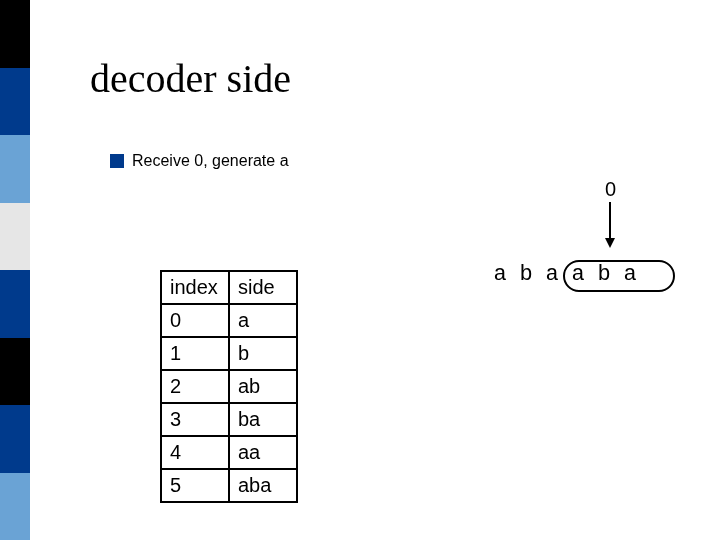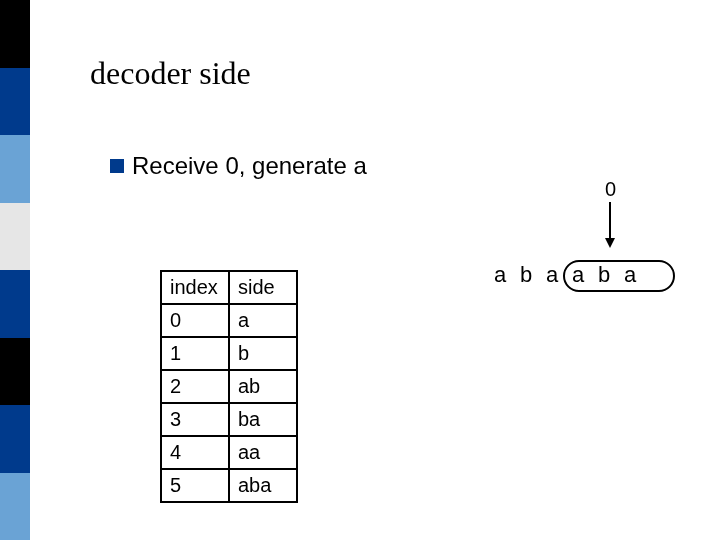--- a/index.html
+++ b/index.html
@@ -9,26 +9,26 @@
     color:#000;background:#fff;
     position:relative;
   }
   .stripe{
     position:absolute;left:0;top:0;width:30px;height:540px;
     display:flex;flex-direction:column;
   }
   .stripe div{flex:1}
   .title{
     position:absolute;left:90px;top:55px;
-    font-size:32px;
+    font-size:40px;
   }
   .bullets{
     position:absolute;left:110px;top:150px;
     font-family:Arial,Helvetica,sans-serif;
-    font-size:24px;
+    font-size:16px;
     line-height:1.35;
   }
   .bullets .item{display:flex;align-items:center;gap:8px}
   .sq{
     width:14px;height:14px;background:#003a8c;flex:0 0 14px;
   }
   .tbl{
     position:absolute;left:160px;top:270px;
     border-collapse:collapse;
     font-family:Arial,Helvetica,sans-serif;
@@ -49,21 +49,21 @@
     background:#000;
   }
   .arrow::after{
     content:"";position:absolute;left:-4px;bottom:-2px;
     border-left:5px solid transparent;
     border-right:5px solid transparent;
     border-top:10px solid #000;
   }
   .seq{
     position:absolute;left:487px;top:262px;
-    font-family:Liberation Sans, sans-serif;font-size:22px;
+    font-family:Liberation Mono, monospace;font-size:22px;
     letter-spacing:0;
   }
   .seq span{display:inline-block;width:26px;text-align:center}
   .oval{
     position:absolute;left:563px;top:260px;
     width:108px;height:28px;
     border:2px solid #000;border-radius:16px;
   }
 </style>
 </head>

